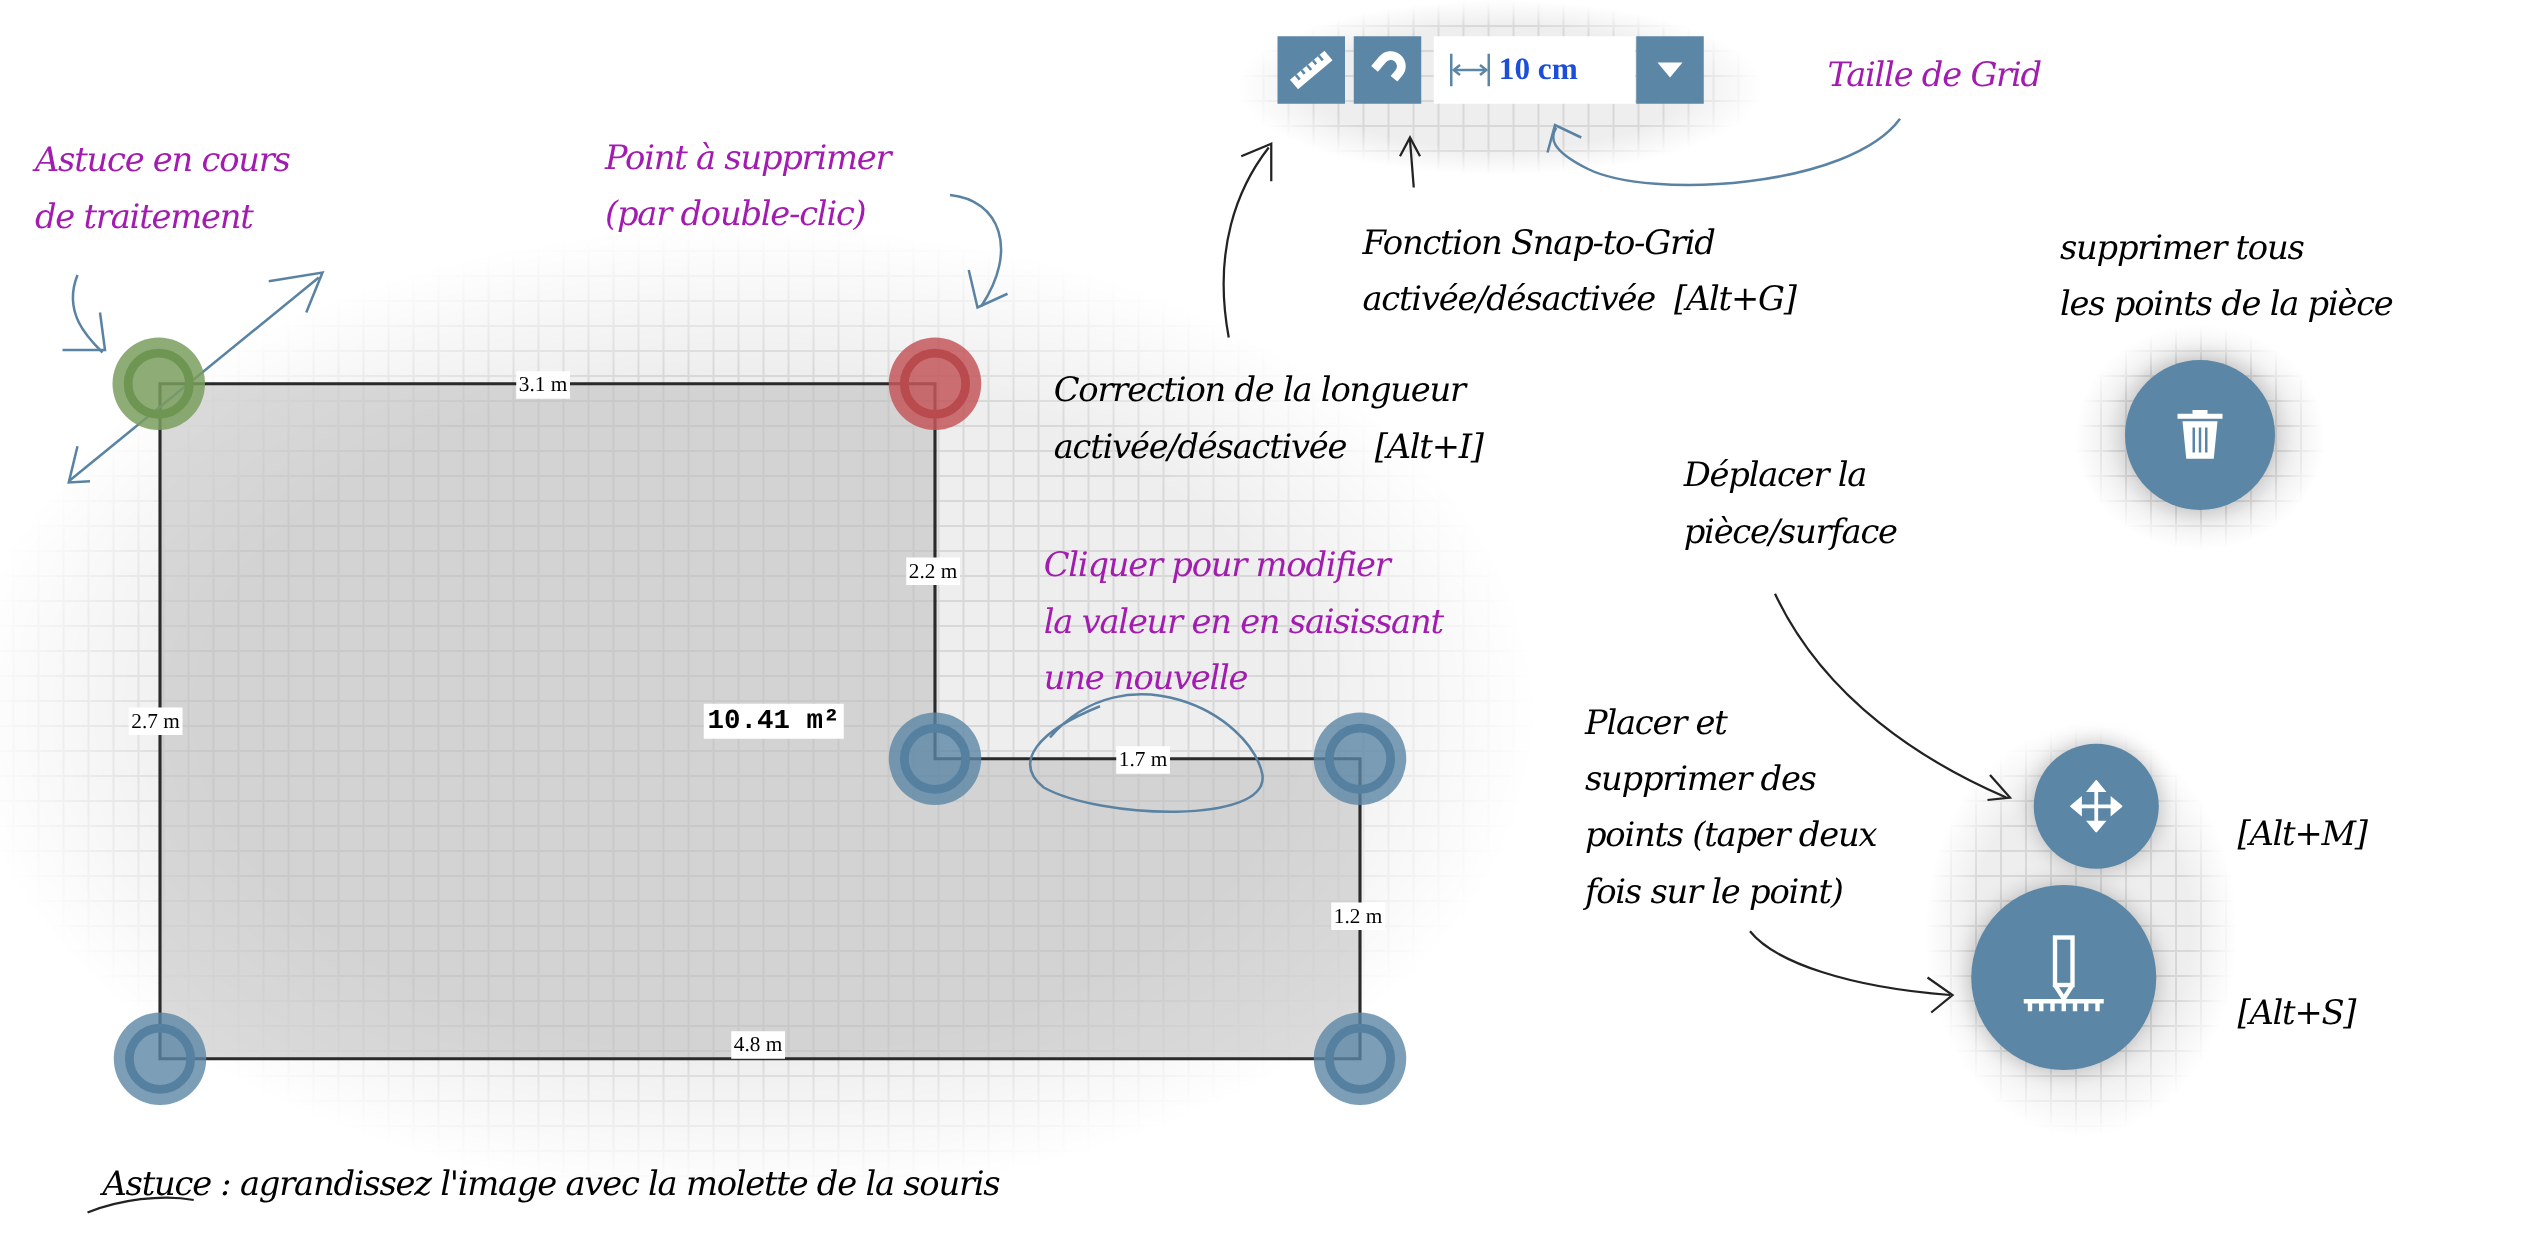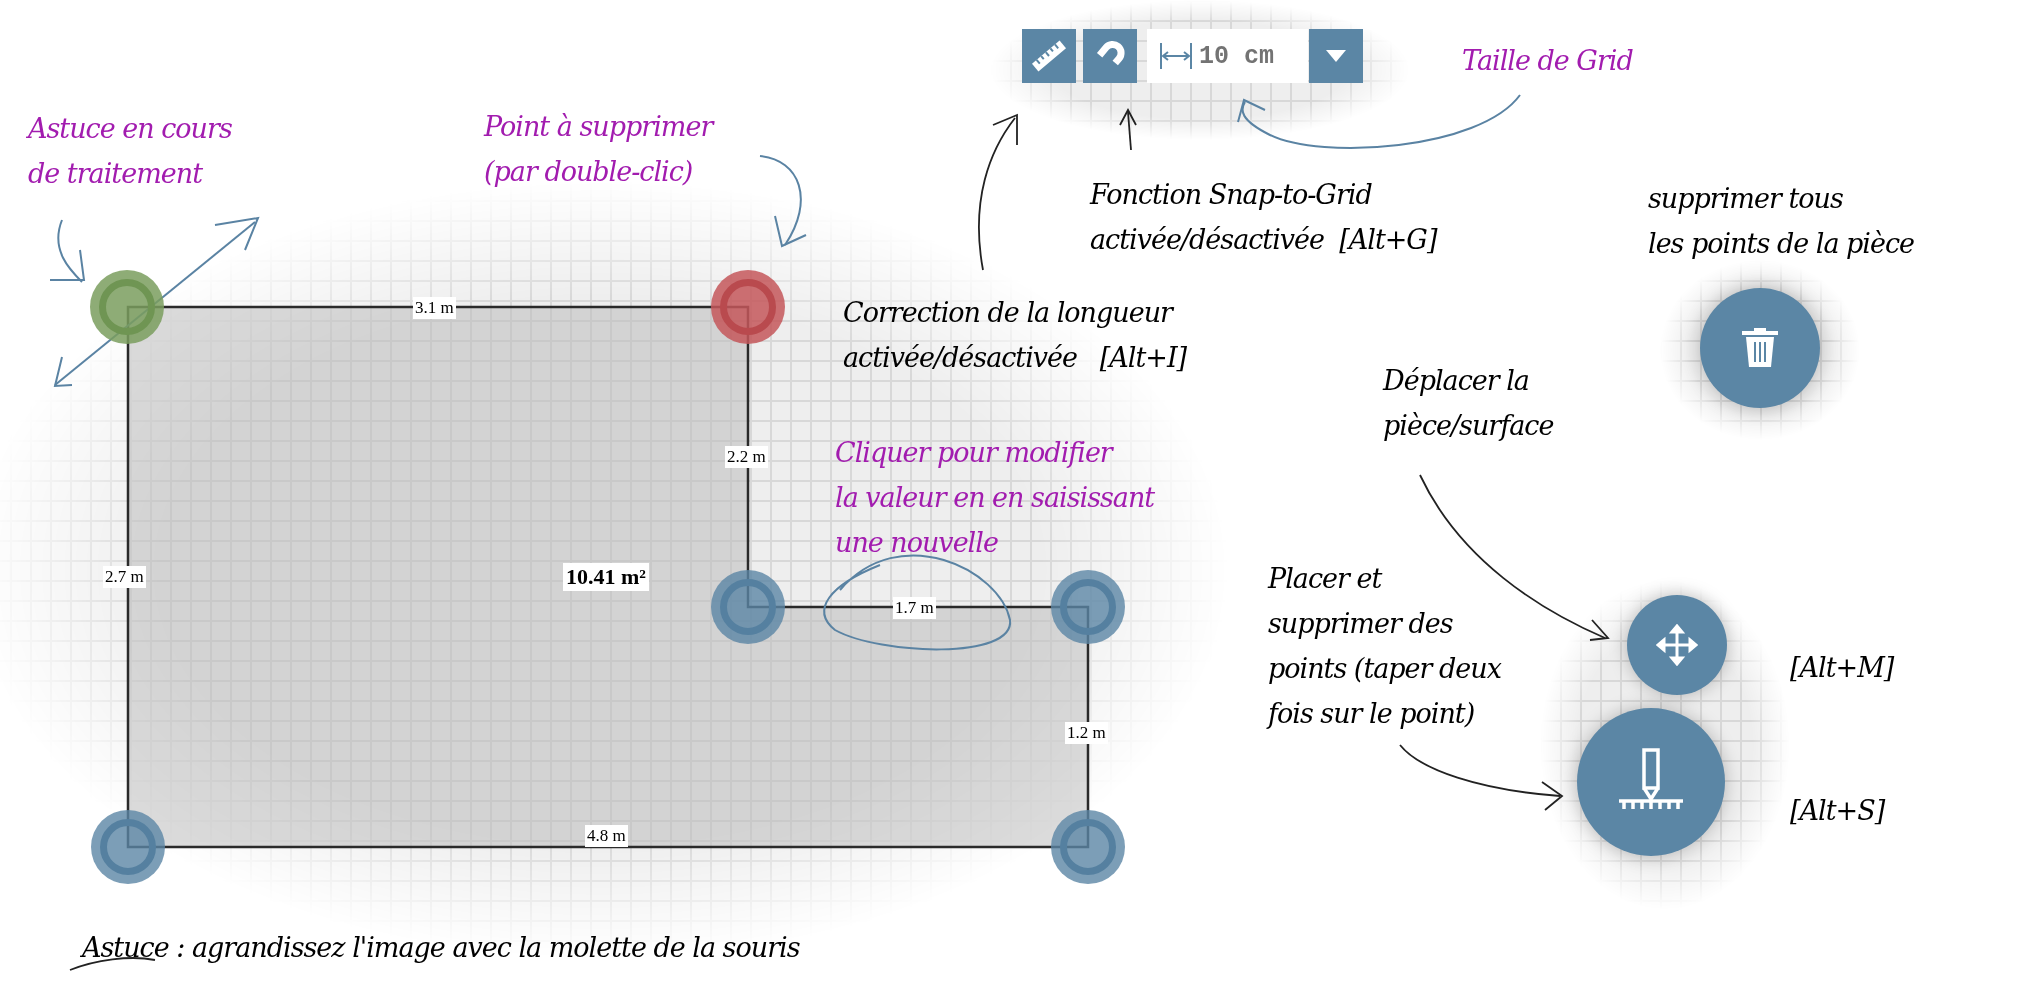--- a/index.html
+++ b/index.html
@@ -6,24 +6,24 @@
   body{width:2037px;height:1004px;position:relative;overflow:hidden;background:#fff;font-family:"DejaVu Sans",sans-serif;}
   .grid-area{position:absolute;background-color:#eeeeee;
     background-image:linear-gradient(#d8d8d8 2px,transparent 2px),linear-gradient(90deg,#d8d8d8 2px,transparent 2px);
     background-size:20px 20px;}
   .fade{-webkit-mask-image:radial-gradient(ellipse closest-side,#000 70%,transparent 100%);mask-image:radial-gradient(ellipse closest-side,#000 70%,transparent 100%);}
   .hand{position:absolute;font-family:"DejaVu Serif",serif;font-style:italic;font-size:27px;line-height:45px;letter-spacing:-1px;white-space:pre;}
   .blue{color:#a21caf;}
   .dark{color:#000000;}
   .tb-btn{position:absolute;top:29px;width:54px;height:54px;background:#5b86a5;display:flex;align-items:center;justify-content:center;}
   .tb-input{position:absolute;top:29px;left:1147px;width:161px;height:54px;background:#fff;display:flex;align-items:center;}
-  .tb-input .val{font-family:Liberation Mono, monospace;font-weight:bold;font-size:25px;color:#737373;margin-left:6px;}
+  .tb-input .val{font-family:Liberation Serif, serif;font-weight:bold;font-size:25px;color:#1d4ed8;margin-left:6px;}
   .round-btn{position:absolute;border-radius:50%;background:#5b86a5;display:flex;align-items:center;justify-content:center;box-shadow:0 0 18px rgba(0,0,0,.25);}
   .dim{position:absolute;background:#fff;font-family:"Liberation Serif",serif;font-size:17px;line-height:22px;padding:0 2px;color:#000;white-space:nowrap;}
-  .area{position:absolute;background:#fff;font-family:Liberation Serif, serif;font-weight:bold;font-size:22px;line-height:28px;padding:0 3px;color:#000;}
+  .area{position:absolute;background:#fff;font-family:Liberation Mono, monospace;font-weight:bold;font-size:22px;line-height:28px;padding:0 3px;color:#000;}
   .pt{position:absolute;border-radius:50%;}
   .pt .inner{position:absolute;inset:9px;border-radius:50%;border:7px solid;}
 </style>
 </head>
 <body>
 
 <div class="grid-area fade" style="left:-30px;top:180px;width:1260px;height:780px;"></div>
 <div class="grid-area fade" style="left:990px;top:0;width:420px;height:140px;"></div>
 <div class="grid-area fade" style="left:1660px;top:260px;width:200px;height:180px;"></div>
 <div class="grid-area fade" style="left:1540px;top:580px;width:250px;height:330px;"></div>
@@ -165,21 +165,21 @@
 <div class="hand blue" style="left:28px;top:106px;">Astuce en cours
 de traitement</div>
 <div class="hand blue" style="left:484px;top:104px;">Point à supprimer
 (par double-clic)</div>
 <div class="hand dark" style="left:1090px;top:172px;">Fonction Snap-to-Grid
 activée/désactivée  [Alt+G]</div>
 <div class="hand dark" style="left:843px;top:290px;">Correction de la longueur
 activée/désactivée   [Alt+I]</div>
 <div class="hand dark" style="left:1648px;top:176px;">supprimer tous
 les points de la pièce</div>
-<div class="hand dark" style="left:1347px;top:358px;margin-left:36px;">Déplacer la
+<div class="hand dark" style="left:1347px;top:358px;">Déplacer la
 pièce/surface</div>
 <div class="hand blue" style="left:835px;top:430px;">Cliquer pour modifier
 la valeur en en saisissant
 une nouvelle</div>
 <div class="hand dark" style="left:1268px;top:556px;">Placer et
 supprimer des
 points (taper deux
 fois sur le point)</div>
 <div class="hand dark" style="left:1790px;top:645px;">[Alt+M]</div>
 <div class="hand dark" style="left:1790px;top:788px;">[Alt+S]</div>

